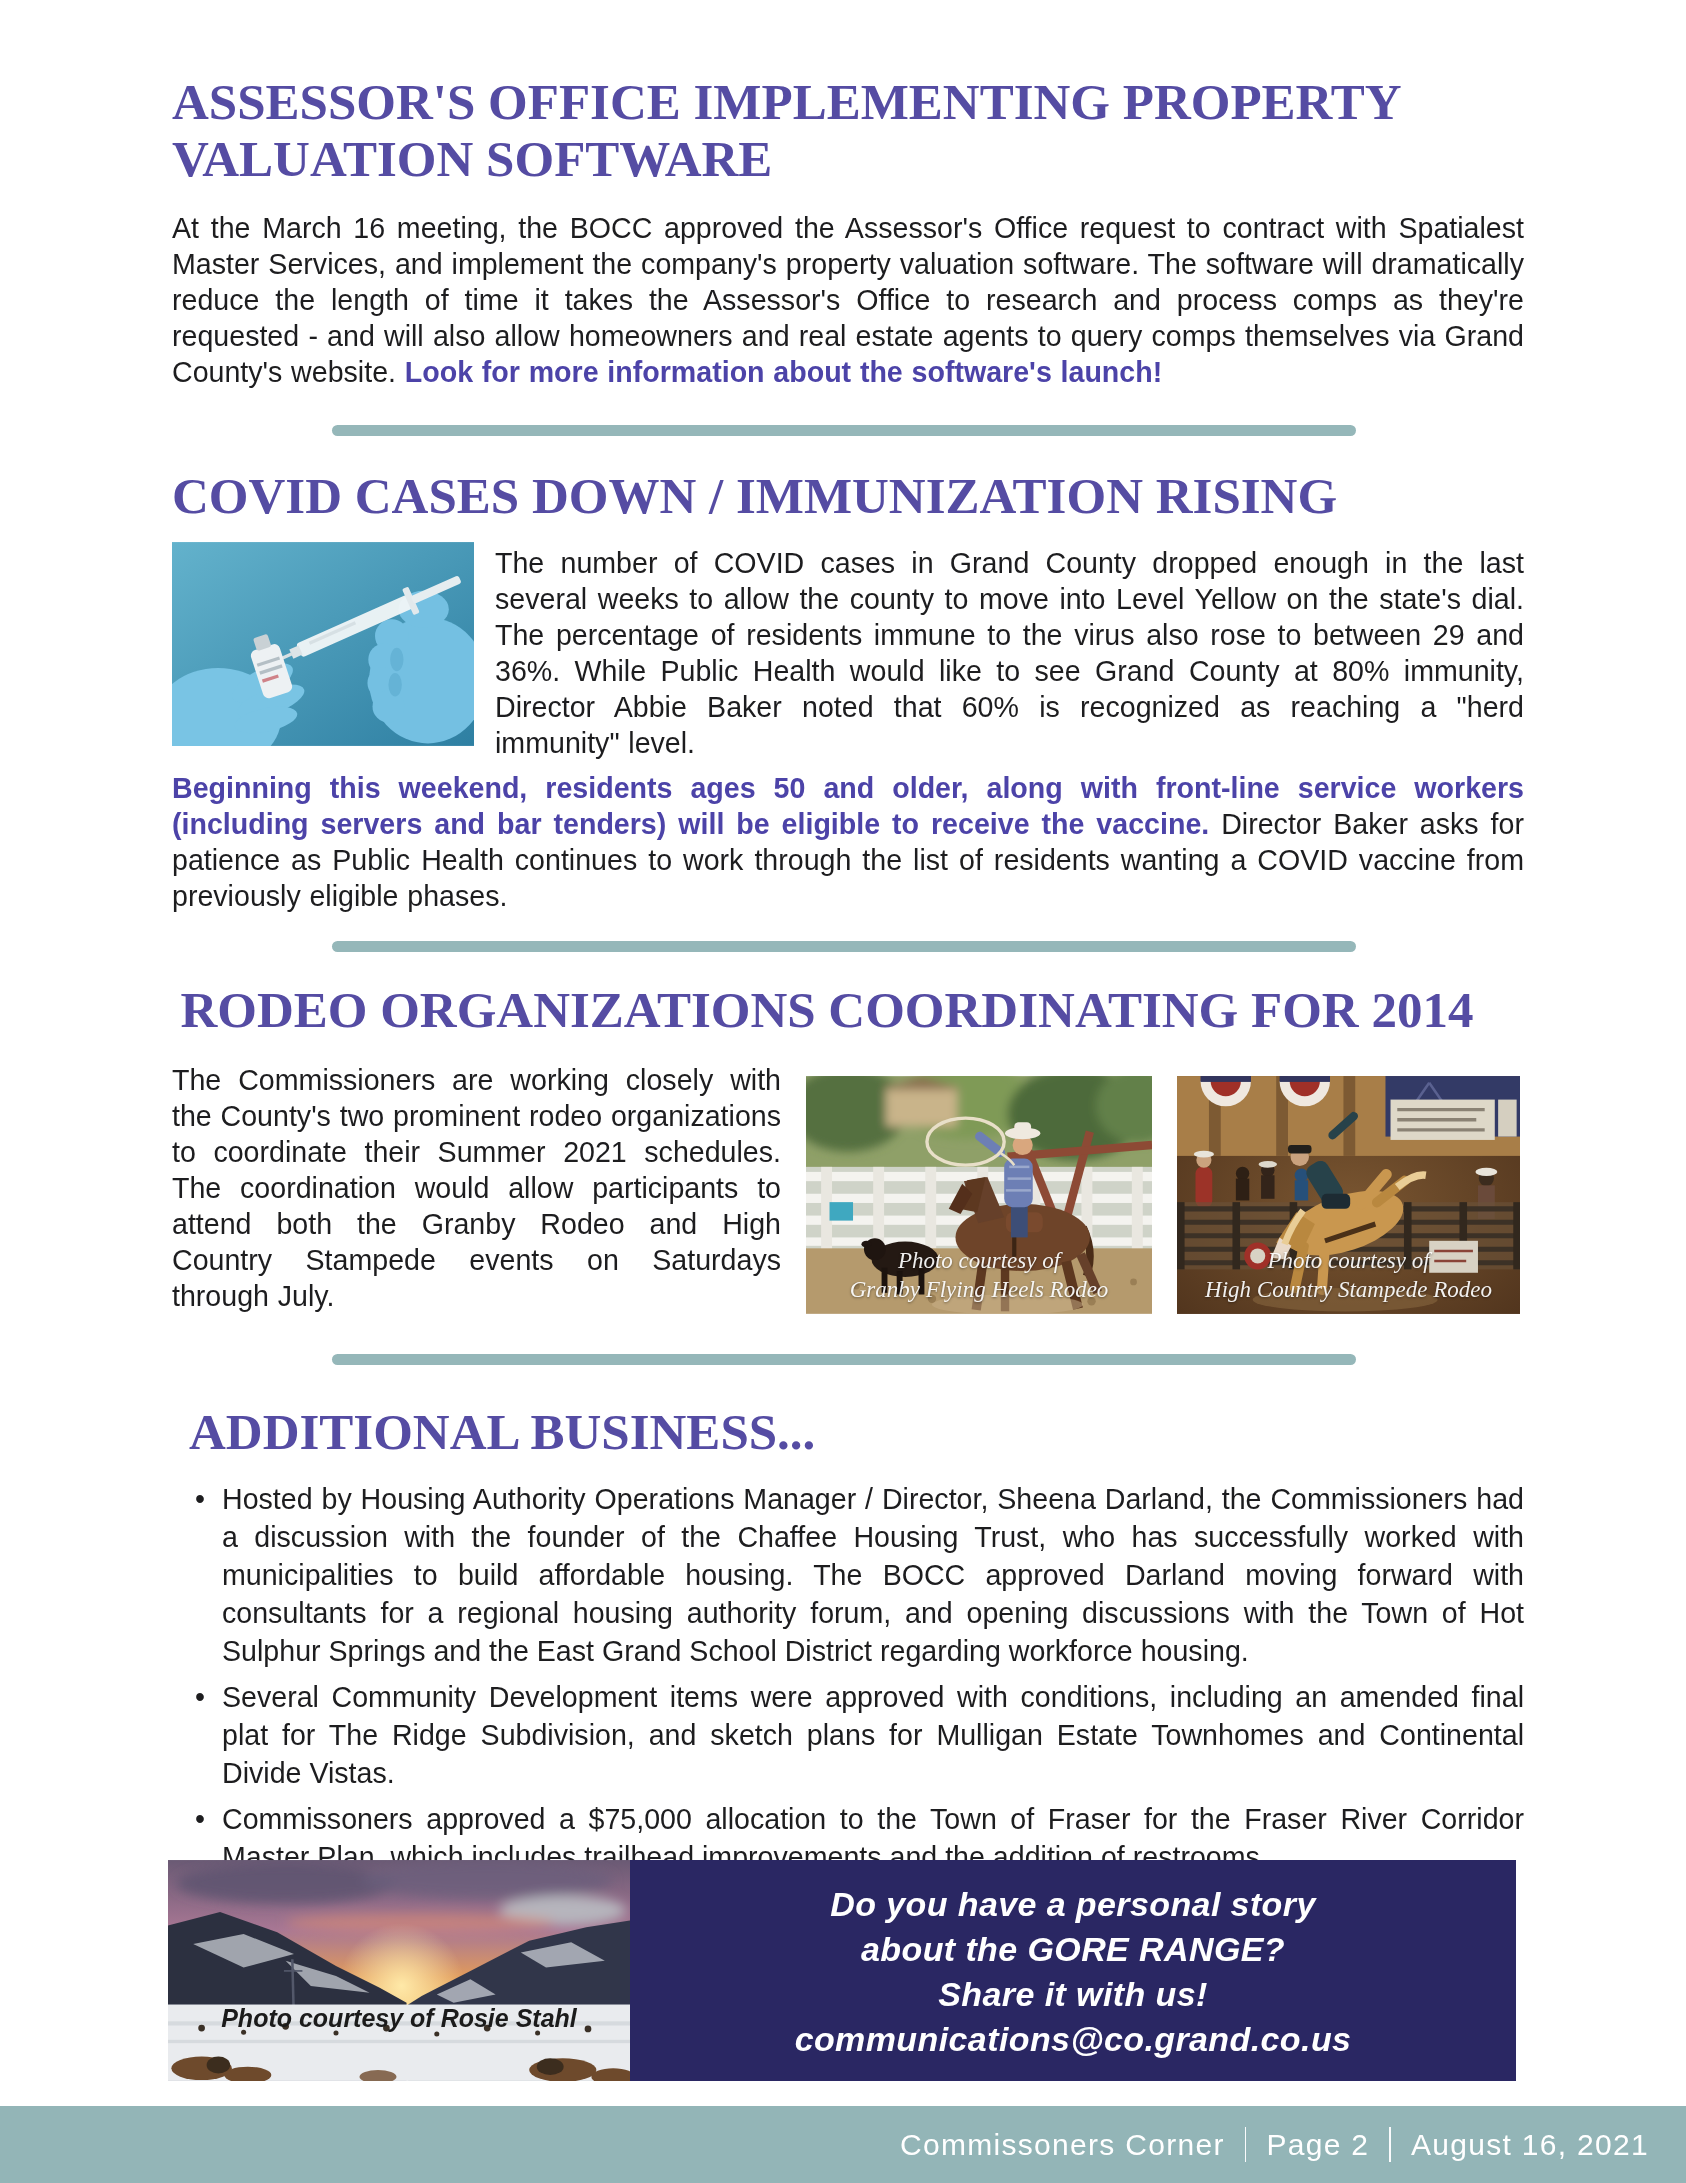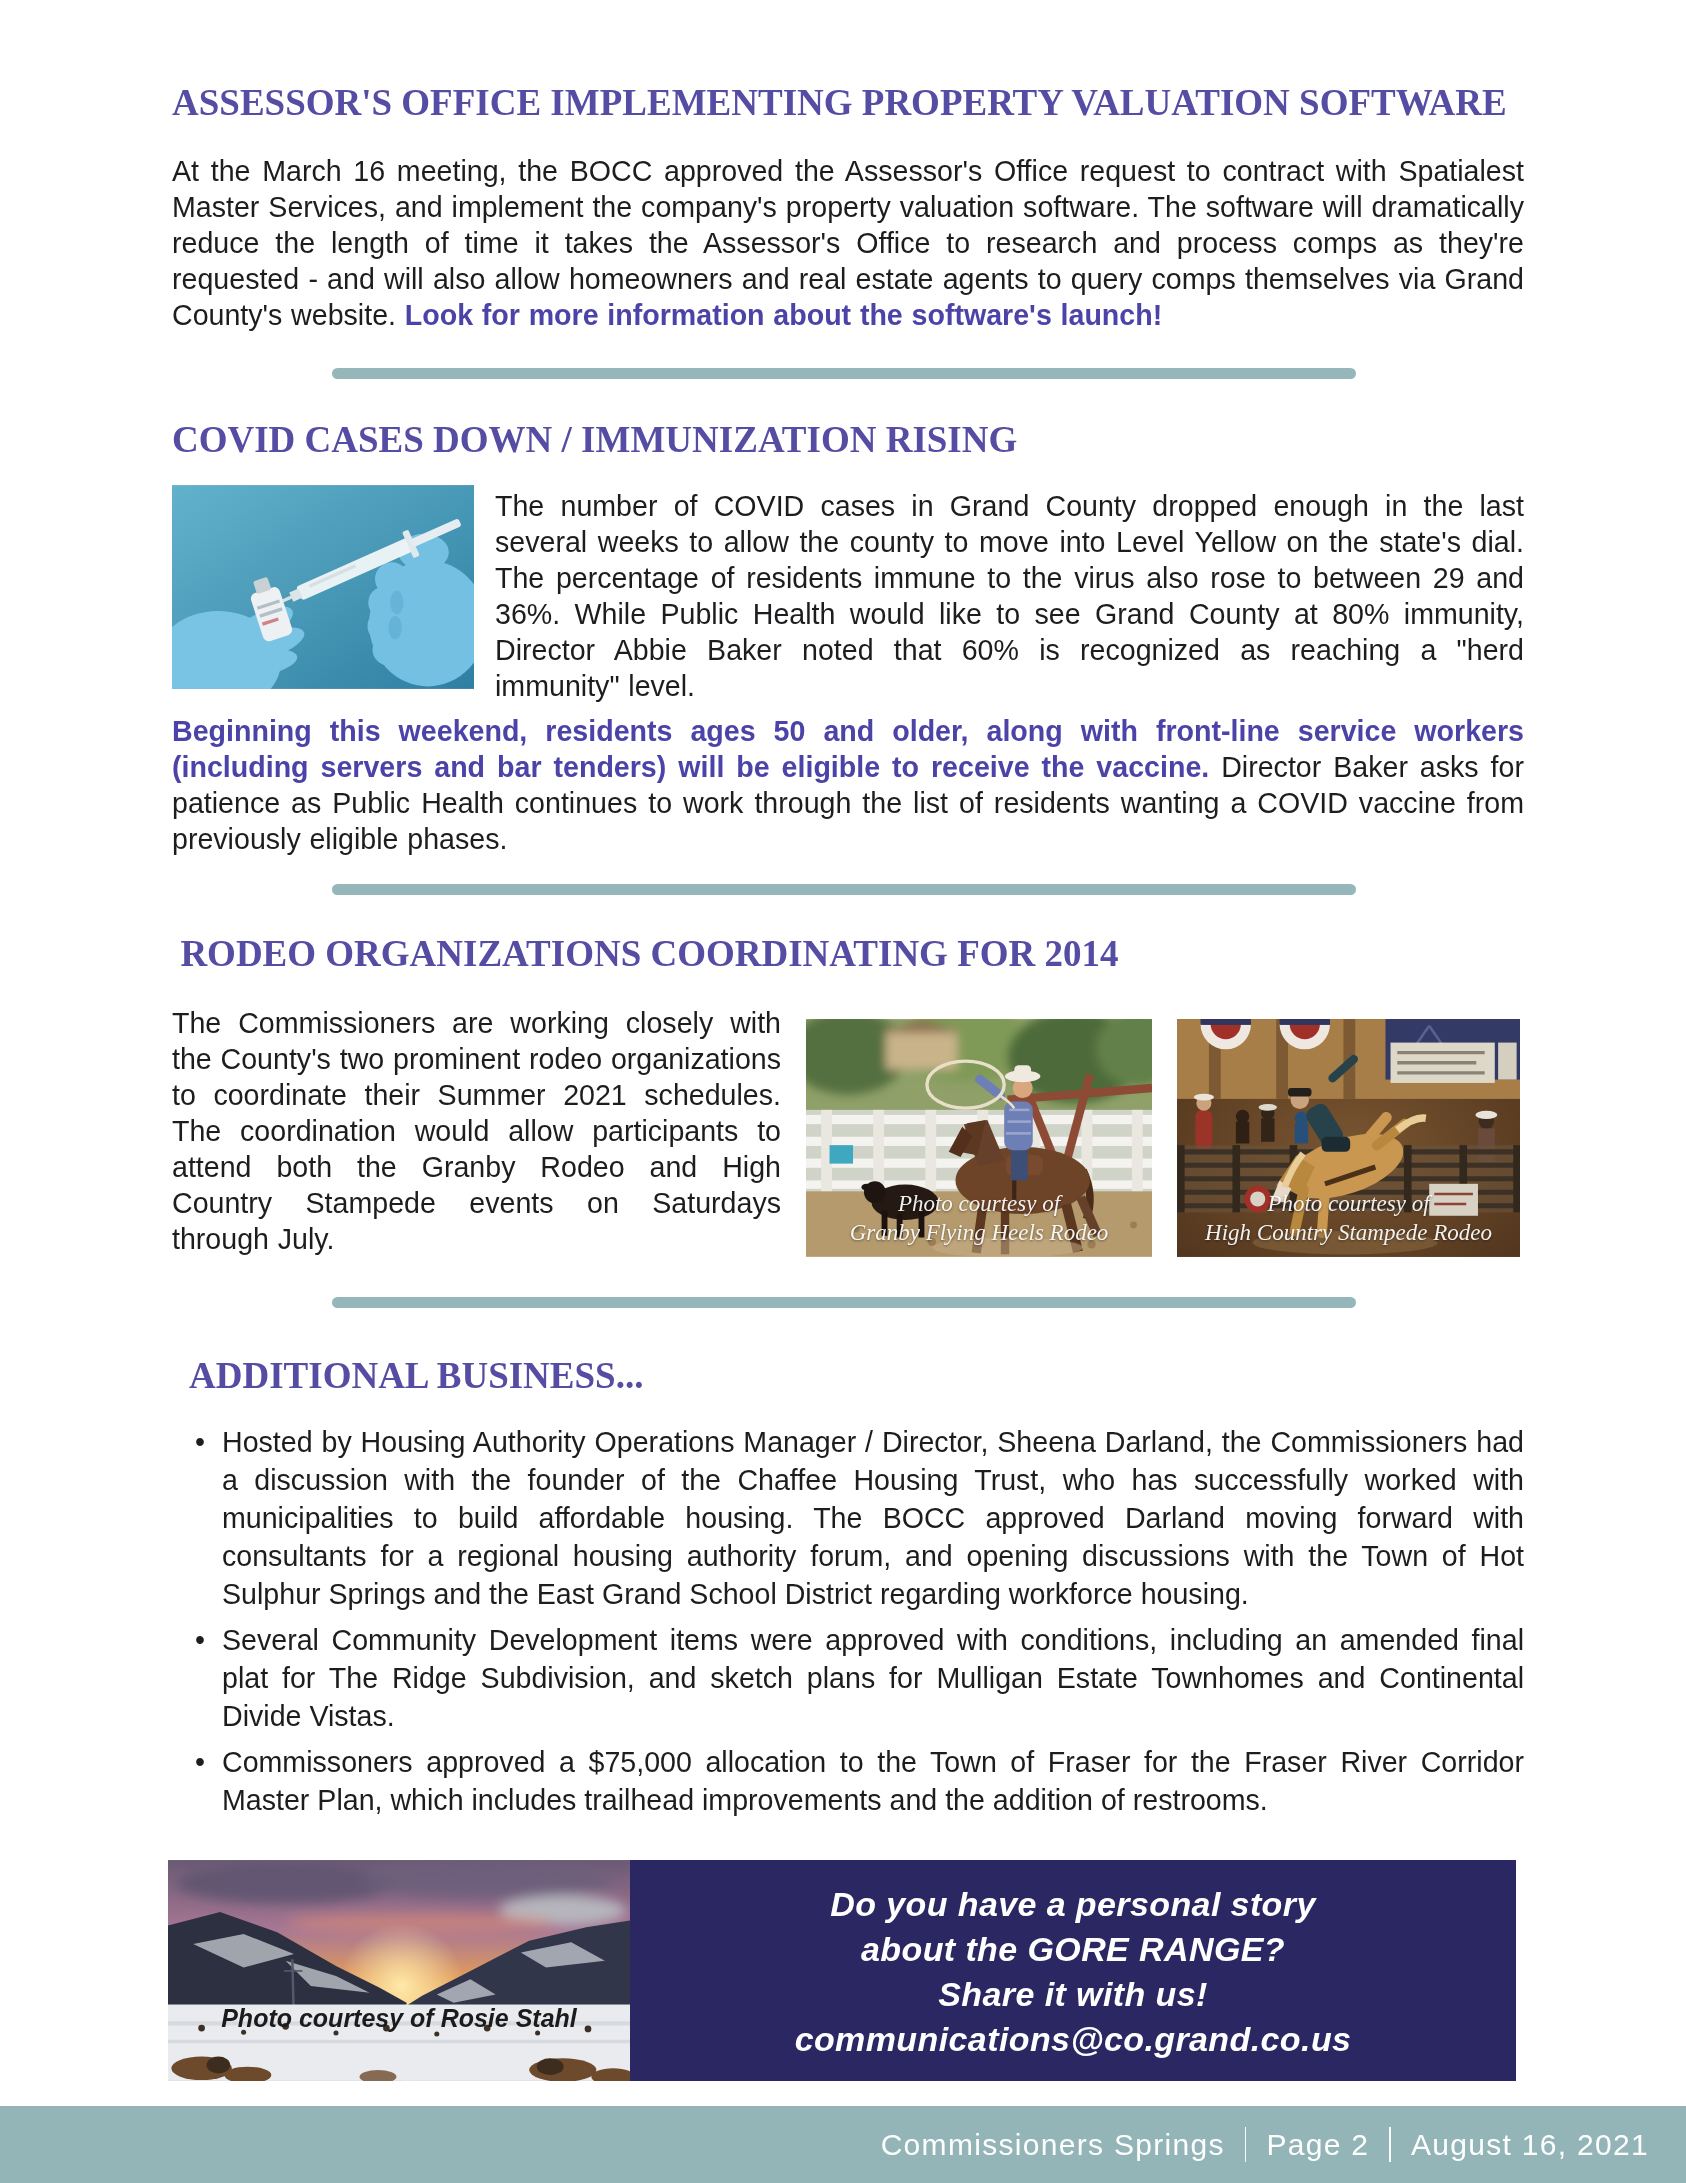--- a/index.html
+++ b/index.html
@@ -1,21 +1,21 @@
 <!DOCTYPE html>
 <html style="font-size:13.4px"><head>
 <meta charset="utf-8">
 <style>
   html,body{margin:0;padding:0;background:#ffffff;}
   .page{position:relative;width:1687px;height:2183px;background:#ffffff;overflow:hidden;
         font-family:"Liberation Sans",sans-serif;color:#1d1d1f;}
   .content{padding:74px 163px 0 172px;}
 
   h1,h2{font-family:"Liberation Serif",serif;font-weight:700;color:#554CA3;
-        margin:0;font-size:37px;line-height:57px;letter-spacing:0px;}
+        margin:0;font-size:51px;line-height:57px;letter-spacing:0px;}
 
   .body-text{margin:0;font-size:28.6px;line-height:36px;color:#1d1d1f;word-spacing:0.8px;}
   .jt{text-align:justify;}
   .hl-bold{color:#4C43A8;font-weight:700;}
 
   .para-1{margin-top:22px;}
   .divider{height:11px;border-radius:5.9px;background:#95B7B9;width:1024px;margin-left:160px;}
   .divider-1{margin-top:35px;}
   .h-covid{margin-top:32px;}
   .covid-row{margin-top:17px;display:flex;gap:21px;align-items:flex-start;}
@@ -416,20 +416,20 @@
     </figure>
     <div class="navy-box">
       <p>Do you have a personal story</p>
       <p>about the GORE RANGE?</p>
       <p>Share it with us!</p>
       <p>communications@co.grand.co.us</p>
     </div>
   </div>
 
   <footer class="page-footer">
-    <span>Commissioners Springs</span>
+    <span>Commissoners Corner</span>
     <span class="footer-sep"></span>
     <span>Page 2</span>
     <span class="footer-sep"></span>
     <span>August 16, 2021</span>
   </footer>
 </div>
 
 
 </body></html>

